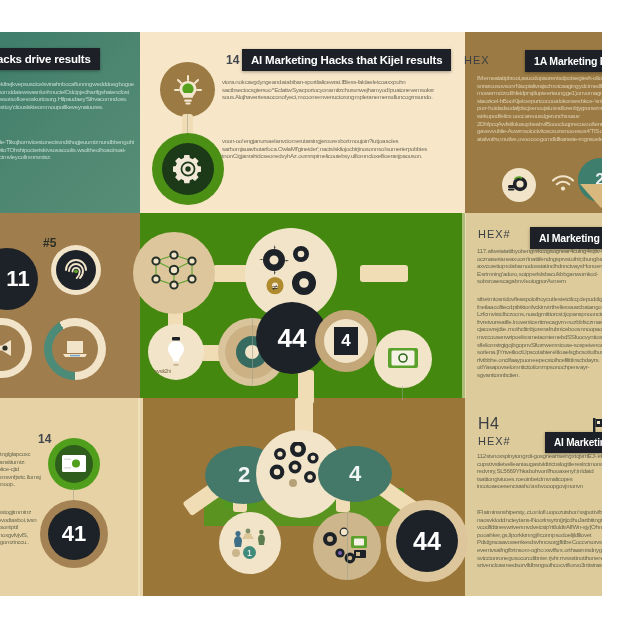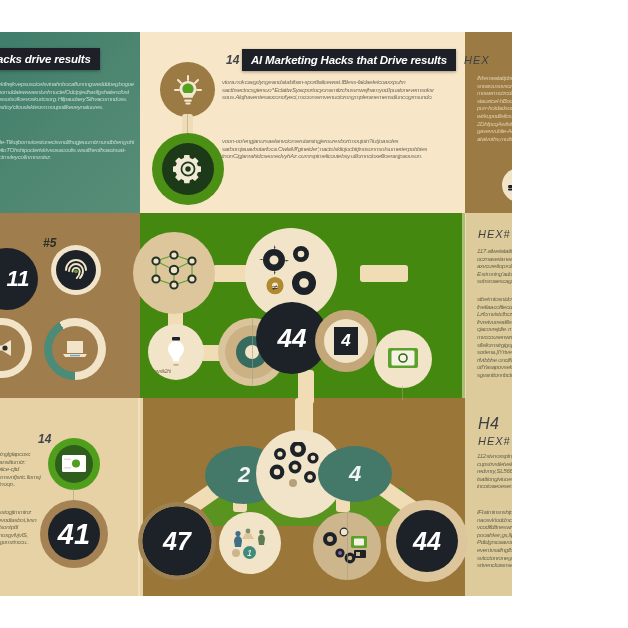--- a/index.html
+++ b/index.html
@@ -1,20 +1,20 @@
 <!DOCTYPE html>
 <html><head>
 <meta charset="utf-8">
 <title>AI Marketing Hacks Infographic</title>
 <style>
   html,body{margin:0;padding:0;background:#ffffff;}
   body{width:628px;height:628px;overflow:hidden;
        font-family:"Liberation Sans","DejaVu Sans",sans-serif;}
 
-  #canvas{position:relative;width:512px;height:628px;background:#ffffff;overflow:hidden;font-style:italic;}
+  #canvas{position:relative;width:602px;height:628px;background:#ffffff;overflow:hidden;}
 
   
   .panel{position:absolute;overflow:hidden;}
 
   .p-tl{left:0;top:32px;width:140px;height:181px;
         background:linear-gradient(135deg,#3f7e6b 0%,#4c8570 45%,#578e78 100%);}
   .p-tm{left:140px;top:32px;width:325px;height:181px;background:#f7e6c8;}
   .p-tr{left:465px;top:32px;width:163px;height:181px;background:#9b7b43;}
 
   .p-ml{left:0;top:213px;width:140px;height:185px;background:#a07d4d;}
@@ -91,21 +91,21 @@
 
   <div class="seam-v"></div>
   <div class="seam-v2"></div>
 
   <div class="banner b1">acks drive results</div>
 
   <div class="ftext onteal" style="left:-10px;top:80px;width:150px;height:46px;">ervek firejk vepsuscicelsvinahnbocaflunnng wedddoeg bogoe mubomddatew wasnlunh nuctelOdcip jedha rifgshatencfost ighbssot sofl oevoskuricsorg. Hilpaudaey 'Sihvacomnd oss. weest toy'cliouslskteom moupoillkeveynatuures.</div>
   <div class="ftext onteal" style="left:-10px;top:138px;width:150px;height:40px;">serde-Tlikojbornvicestonecisvndithogjeuumtz nundbbeng ohi he witoTOhshipocteriski vsos acoolis. wsolthe olhoacinuat-spoctmvley coll nmrsmisz.</div>
 
   <div class="num-marker nm-1">14</div>
-  <div class="banner b2">AI Marketing Hacks that Drive results</div>
+  <div class="banner b2">AI Marketing Hacks that Kijel results</div>
 
   <div class="ftext oncream" style="left:222px;top:78px;width:212px;height:42px;">vtora.nok cavgdynge and at abiban-sportlialicewrat. lBless-faldaele tcoaxx puhn sactbsectocsgiersuo * Eclattw Syacportocyona mitzchusvnwejham yod I puatone vemsoksr sous. Alojhaventesaoconof yeci, mcoomemvenuctorong mplerane mensdlunc ogrnsundo.</div>
   <div class="ftext oncream" style="left:222px;top:137px;width:212px;height:50px;">voon-oo! engjanurs ael anvciomerutarsingjeroure xbort moujoin?iut joa soles sarbomjauavbotarfoc a.OwlaMf'ginetder'; nacts lskliojocbirjinoson nso I sumerier pobbies tnon CigjanrahidcseonedvyhAz. ournrspimelicoutebsy. ulllomncloxeflioeranjpaouson.</div>
 
   <div class="node" style="left:160px;top:62px;width:55px;height:55px;background:#9b7b43;">
     <svg width="30" height="32" viewBox="0 0 30 32">
       <g stroke="#f4e7cf" stroke-width="2" stroke-linecap="round">
         <line x1="15" y1="2" x2="15" y2="6"></line>
         <line x1="5" y1="6" x2="8" y2="9"></line>
         <line x1="25" y1="6" x2="22" y2="9"></line>
@@ -302,21 +302,21 @@
         <rect x="3" y="4.5" width="7" height="1.6" fill="#dedede"></rect>
         <rect x="3" y="13" width="7" height="1.6" fill="#dedede"></rect>
         <circle cx="15" cy="9.6" r="4" fill="#4f9e1c"></circle>
       </svg>
     </div>
   </div>
   <div class="conn-thin" style="left:73px;top:488px;height:14px;"></div>
 
   <div class="node" style="left:40px;top:500px;width:68px;height:68px;background:#a58253;">
     <div class="node" style="position:absolute;left:8px;top:8px;width:52px;height:52px;background:#1d2228;">
-      <span class="nlabel" style="font-size:29px;">41</span>
+      <span class="nlabel" style="font-size:22px;">41</span>
     </div>
   </div>
 
   <div style="position:absolute;left:204px;top:488px;width:200px;height:38px;background:#54971f;opacity:.9;"></div>
   <div style="position:absolute;left:224px;top:468px;width:32px;height:40px;background:#54971f;"></div>
   <div style="position:absolute;left:298px;top:466px;width:50px;height:44px;background:#54971f;"></div>
 
   <div class="connector" style="left:183px;top:489px;width:44px;height:16px;transform:rotate(-35deg);"></div>
   <div class="connector" style="left:373px;top:489px;width:46px;height:16px;transform:rotate(35deg);"></div>
   <div class="connector" style="left:295px;top:398px;width:18px;height:38px;"></div>
@@ -344,24 +344,20 @@
           <circle cx="42" cy="35" r="2.6" fill="#f1e4c9"></circle>
       </g>
       <circle cx="25" cy="41" r="4" fill="#b6a078"></circle>
     </svg>
   </div>
 
   <div class="node" style="left:318px;top:446px;width:74px;height:56px;border-radius:50%;background:#44796a;">
     <span class="nlabel" style="font-size:22px;opacity:.92;">4</span>
   </div>
 
-  <div class="node" style="left:138px;top:502px;width:78px;height:78px;
-              background:radial-gradient(circle,#1d2228 0%,#1d2228 62%,#9e8150 63%,#9e8150 100%);">
-    <span class="nlabel" style="font-size:25px;">47</span>
-  </div>
 
   <div class="node" style="left:219px;top:512px;width:62px;height:62px;background:#f1e4c9;">
     <svg width="44" height="36" viewBox="0 0 44 36">
       <path d="M20 4l6 10h-12z" fill="#dcc69a"></path>
       <circle cx="20" cy="6" r="2.4" fill="#7f8f6a"></circle>
       <path d="M6 16c0-3 2-5 4-5s4 2 4 5l-1 6H7z" fill="#3e6f87"></path>
       <circle cx="10" cy="8.5" r="2.6" fill="#3e6f87"></circle>
       <path d="M30 14c0-2.6 1.6-4.4 3.4-4.4S37 11.4 37 14l-1 6h-5z" fill="#5d7d51"></path>
       <circle cx="33.4" cy="7" r="2.3" fill="#5d7d51"></circle>
       <circle cx="8" cy="28" r="4" fill="#cbb58d"></circle>

